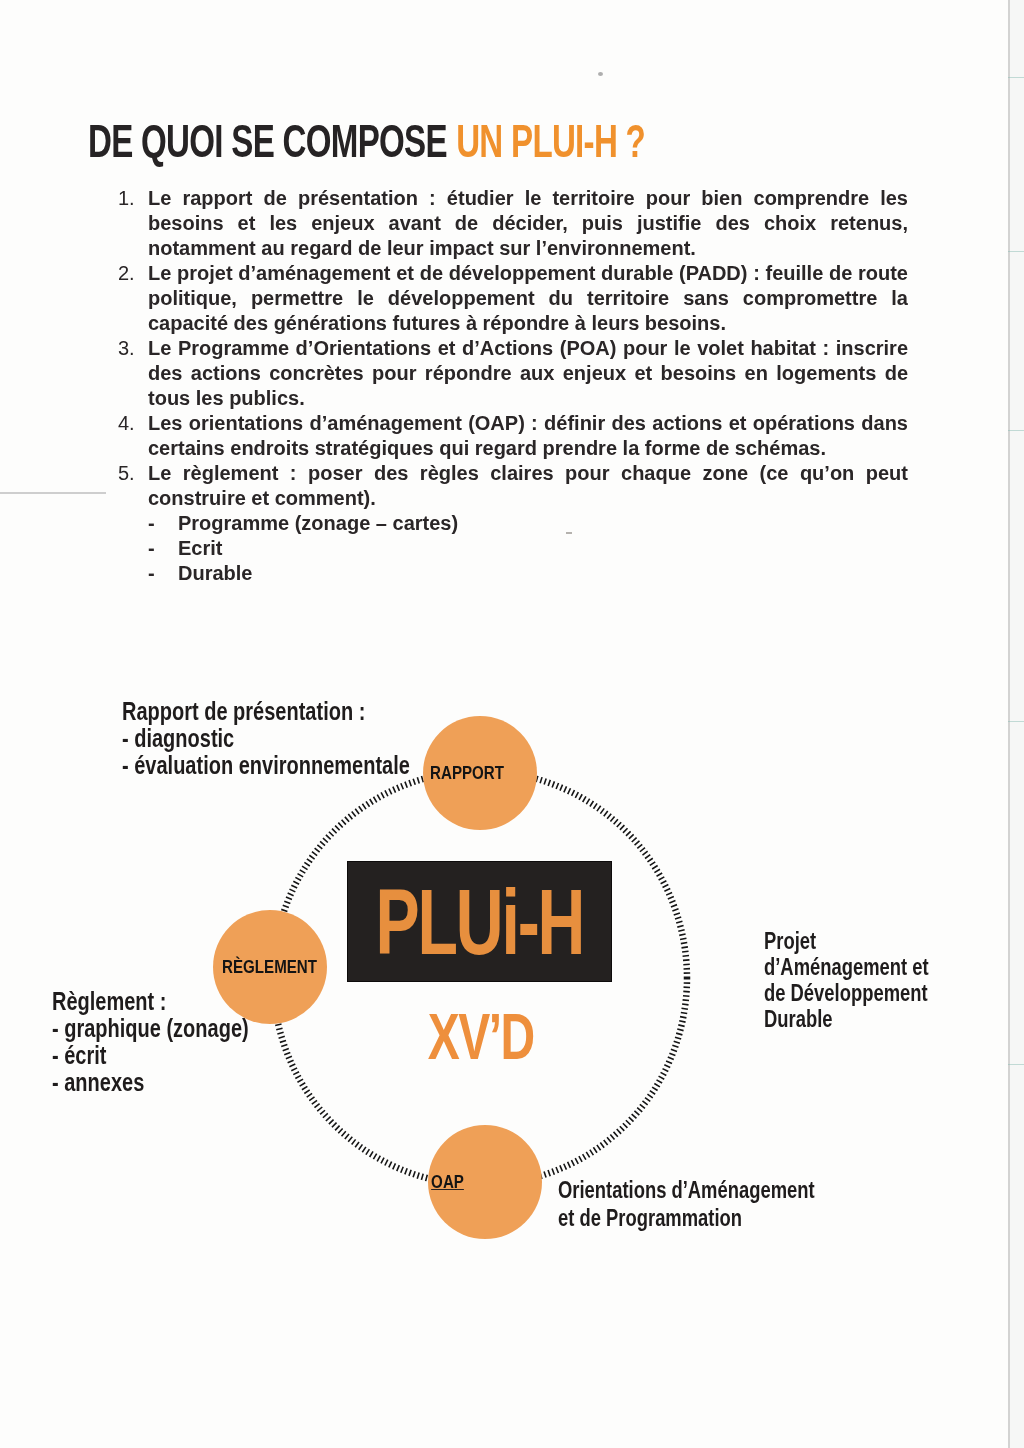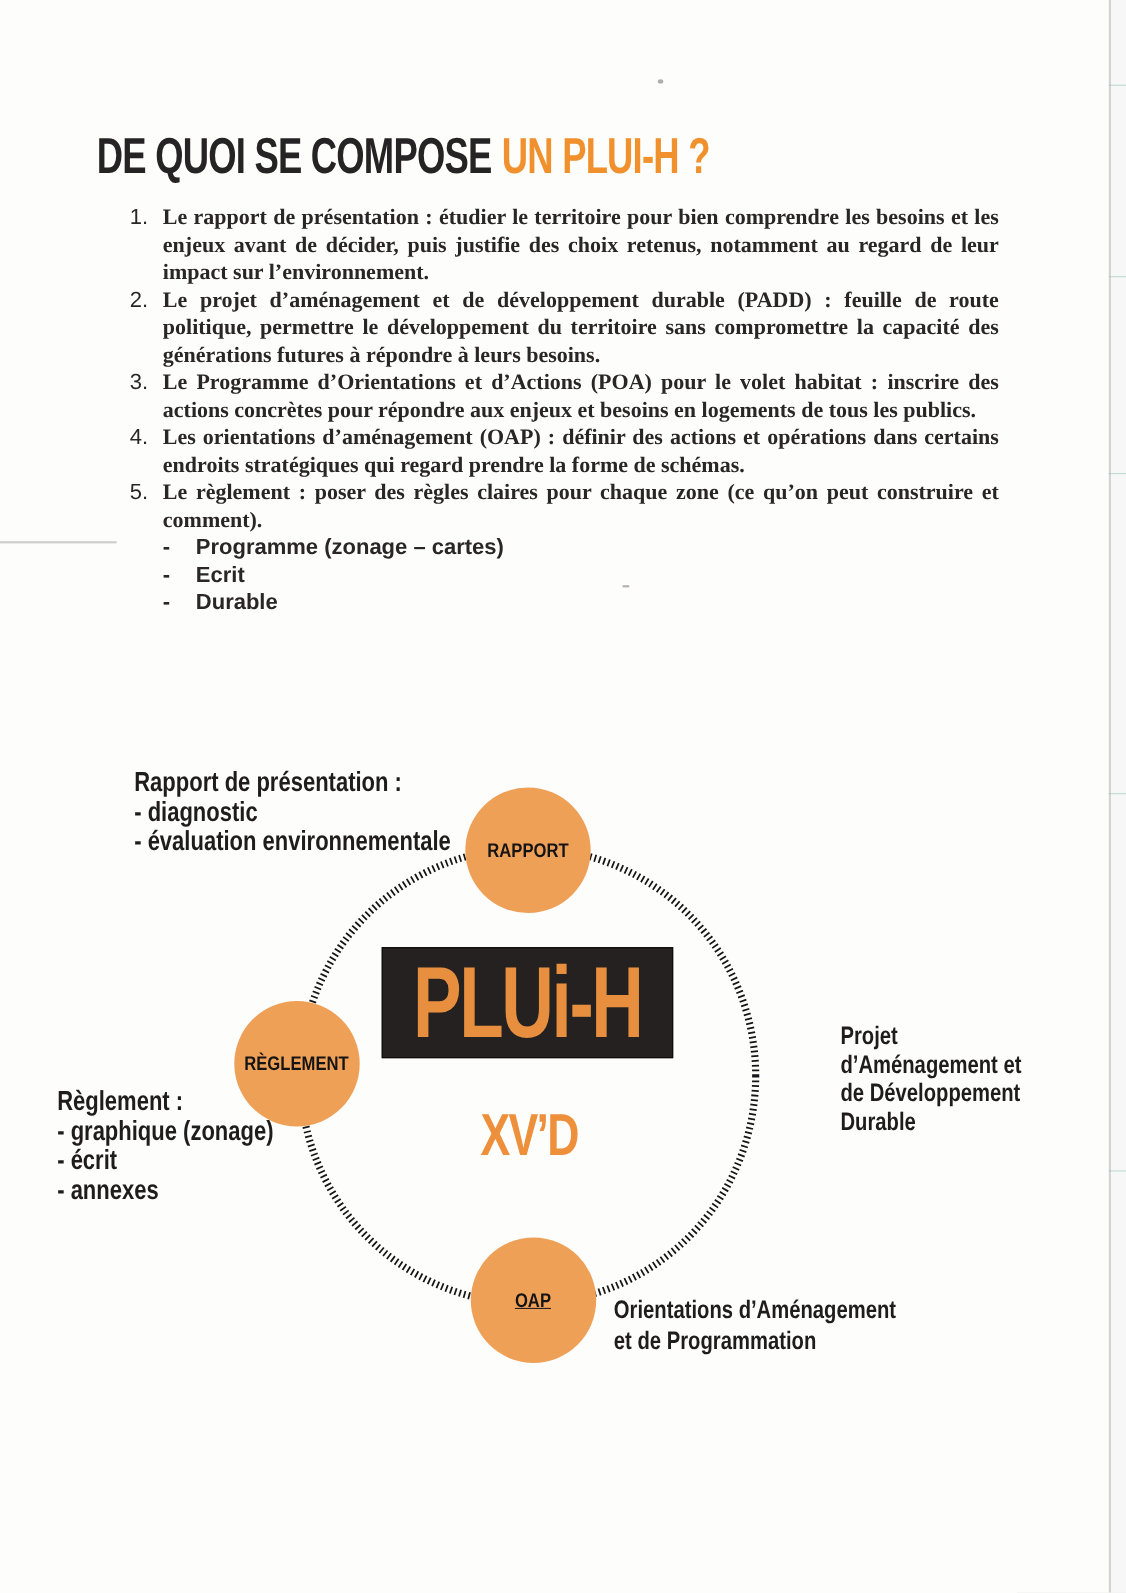--- a/index.html
+++ b/index.html
@@ -25,50 +25,50 @@
   }
   .title .t-black{color:#262324;}
   .title .t-orange{color:var(--orange-title);margin-left:13px;}
   
   .list{
     position:absolute;left:118px;top:186px;width:790px;
     font-size:20px;line-height:25px;font-weight:bold;color:#2a2627;
   }
   .list-item{display:flex;}
   .list-item .num{width:30px;flex:0 0 30px;font-weight:normal;}
-  .list-item .txt{flex:1;text-align:justify;font-family:Liberation Serif, serif;}
+  .list-item .txt{flex:1;text-align:justify;}
   .sub-item{display:flex;padding-left:30px;}
   .sub-item .dash{width:30px;flex:0 0 30px;}
   
   .ring-svg{position:absolute;left:0;top:0;pointer-events:none;}
   .node{
     position:absolute;width:114px;height:114px;border-radius:50%;
     background:var(--orange-circle);
-    display:flex;align-items:center;justify-content:center;
+    display:flex;align-items:center;
   }
   .node .node-label{
     font-weight:bold;font-size:18px;color:#141414;white-space:nowrap;
     transform:scaleX(0.84);
   }
   .node-rapport{left:423px;top:716px;}
   .node-reglement{left:213px;top:910px;}
   .node-padd{left:632px;top:920px;}
   .node-oap{left:428px;top:1125px;text-decoration:underline;}
   .center-box{
-    position:absolute;left:347px;top:861px;width:265px;height:101px;
+    position:absolute;left:347px;top:861px;width:265px;height:121px;
     background:var(--box-bg);border:1px solid #0d0b0b;
     display:flex;align-items:center;justify-content:center;
   }
   .center-box .box-label{
     font-size:92px;font-weight:bold;line-height:1;letter-spacing:-3px;
     color:var(--orange-pluih);white-space:nowrap;transform:scaleX(0.72);
   }
   .xvd{
     position:absolute;left:390px;top:1005px;width:182px;text-align:center;
-    font-size:54px;font-weight:bold;line-height:1;letter-spacing:-2px;
+    font-size:64px;font-weight:bold;line-height:1;letter-spacing:-2px;
     color:var(--orange-xvd);
   }
   .xvd .inner{display:inline-block;transform:scaleX(0.75);transform-origin:center top;white-space:nowrap;}
   .note{
     position:absolute;font-weight:bold;color:#1f1c1c;white-space:nowrap;
     transform:scaleX(0.8);transform-origin:left top;
   }
   .note-rapport{left:122px;top:698px;font-size:25px;line-height:27px;}
   .note-reglement{left:52px;top:988px;font-size:25px;line-height:27px;}
   .note-padd{left:764px;top:928px;font-size:23px;line-height:26px;}

